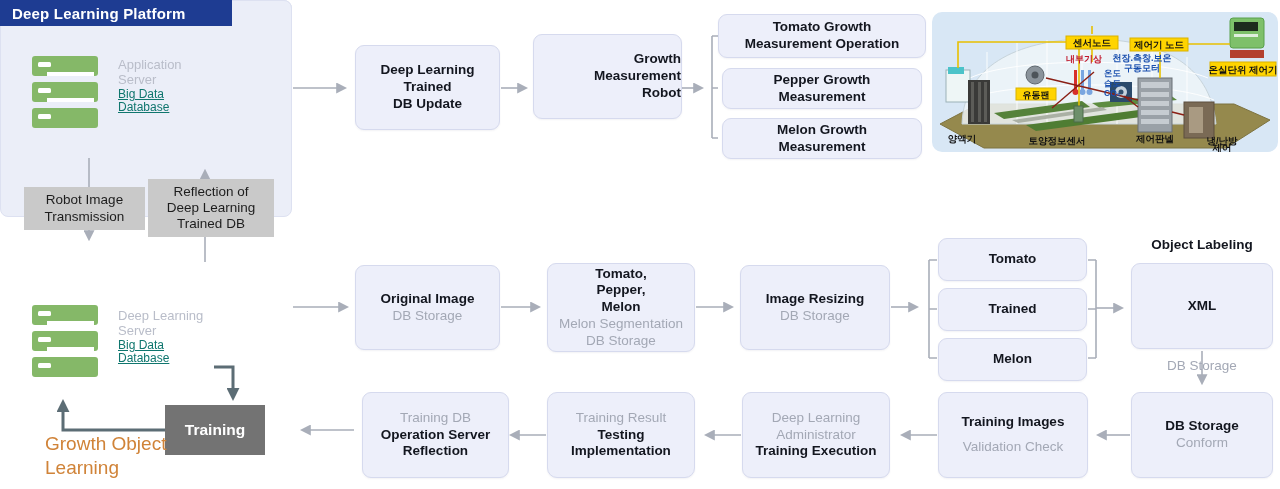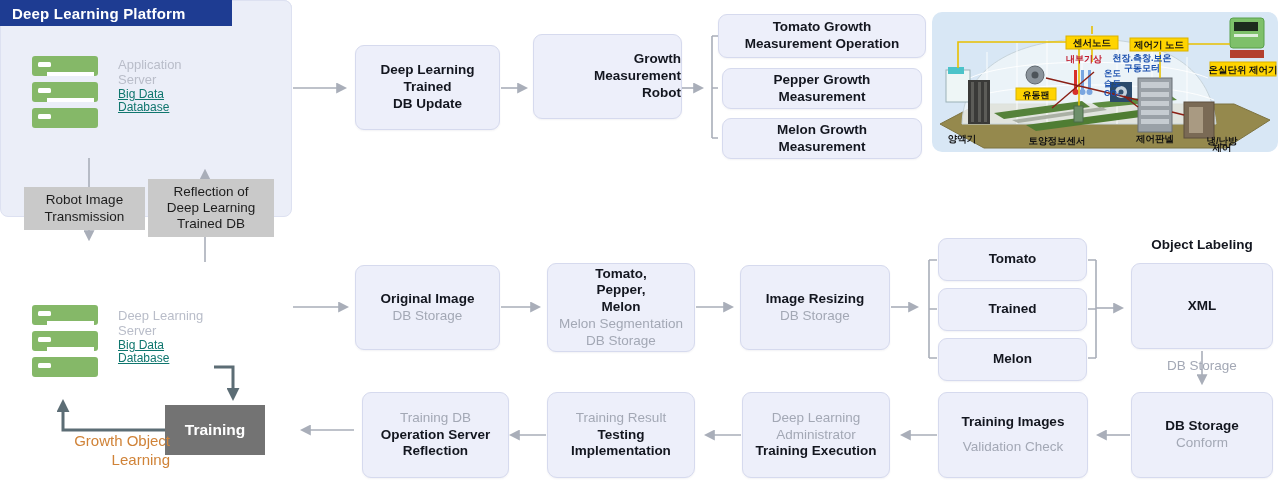--- a/index.html
+++ b/index.html
@@ -27,21 +27,21 @@
     display:flex; flex-direction:column; align-items:center; justify-content:center;
     text-align:center; z-index:3;
   }
   .srv-icon { position:absolute; z-index:3; }
   .srv-label  { position:absolute; z-index:3; font-size:13px; line-height:1.18; color:#b9bdc9; }
   .srv-sub    { position:absolute; z-index:3; font-size:12px; line-height:1.12; color:#0f766e; font-weight:500;text-decoration:underline; }
   .training {
     position:absolute; z-index:3; background:#737373; color:#fff; font-weight:700; font-size:15.5px;
     display:flex; align-items:center; justify-content:center; text-align:center;
   }
-  .loop-label { position:absolute; z-index:3; color:#d08338; font-size:15px; font-weight:500; line-height:1.25; text-align:right; }
+  .loop-label { position:absolute; z-index:3; color:#d08338; font-size:19px; font-weight:500; line-height:1.25; text-align:left; }
   .gh-panel { position:absolute; z-index:3; }
 </style>
 </head>
 <body>
 
 <div id="canvas">
 
   <div class="pbox" style="left:0;top:10;width:292px;height:148px;"></div>
   <div class="pbox" style="left:0;top:263;width:292px;height:217px;"></div>
 

